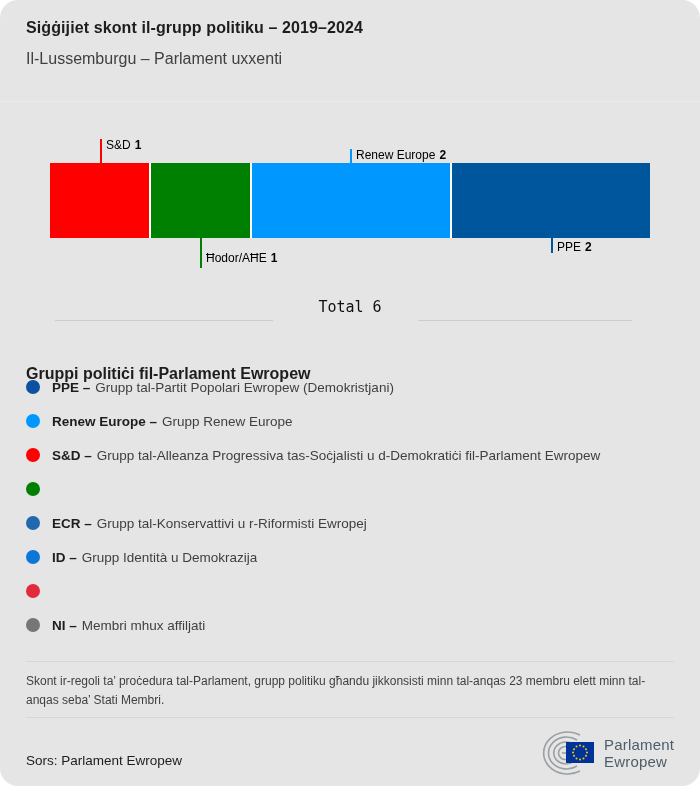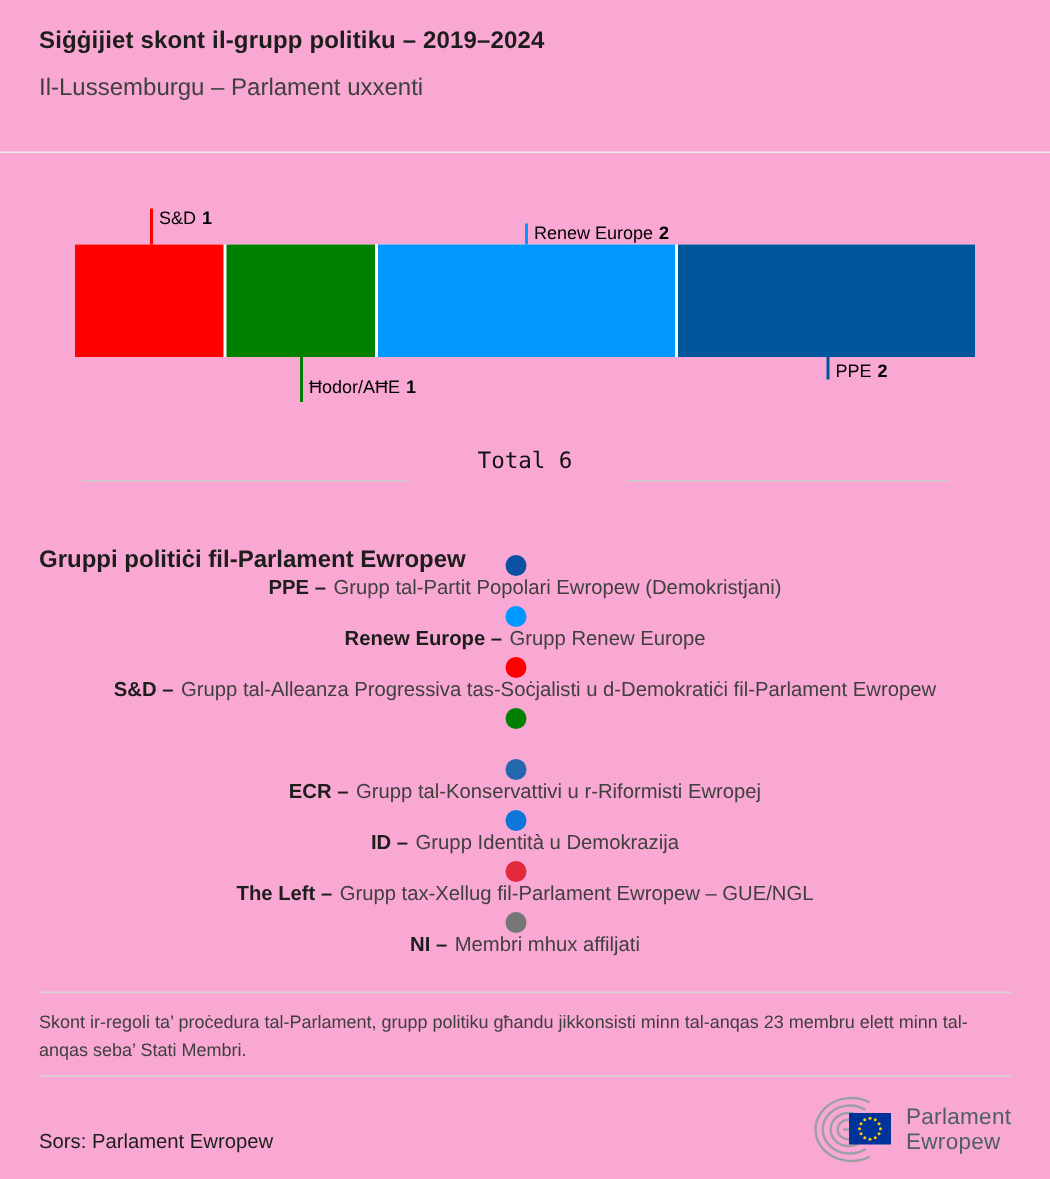--- a/index.html
+++ b/index.html
@@ -1,17 +1,17 @@
 <!DOCTYPE html>
 <html><head>
 <meta charset="utf-8">
 <style>
   html,body{margin:0;padding:0;background:#ffffff;}
   body{font-family:"Liberation Sans",sans-serif;color:#1d1d1b;}
-  .canvas{position:relative;width:700px;height:786px;background:#f9a8d4;overflow:hidden;}
+  .canvas{position:relative;width:700px;height:786px;background:#e5e5e5;overflow:hidden;border-radius:18px;}
 
   
   .title{position:absolute;left:26px;top:19px;font-size:16px;font-weight:bold;color:#1d1d1b;letter-spacing:.1px;}
   .subtitle{position:absolute;left:26px;top:50px;font-size:16px;font-weight:400;color:#3f3f3e;}
   .divider-top{position:absolute;left:0;right:0;top:101px;height:1px;background:#ebebeb;}
 
   
   .bar{position:absolute;left:50px;top:163px;width:600px;height:75px;display:flex;gap:2px;background:#fff;}
   .bar-seg{height:100%;}
 
@@ -30,21 +30,21 @@
 
   
   .total-wrap{position:absolute;left:0;top:297px;width:700px;text-align:center;font-family:"DejaVu Sans Mono",monospace;font-weight:normal;font-size:15px;line-height:21px;color:#111;}
   .total-line-left,.total-line-right{position:absolute;top:320px;height:1px;background:#cccccc;}
   .total-line-left{left:55px;width:218px;}
   .total-line-right{left:418px;width:214px;}
 
   
   .legend-heading{position:absolute;left:26px;top:341px;font-size:16px;font-weight:bold;color:#1d1d1b;margin-top:24px;}
   .legend{position:absolute;left:26px;top:370px;width:648px;}
-  .legend-item{display:flex;align-items:center;height:34px;flex-direction:column;}
+  .legend-item{display:flex;align-items:center;height:34px;}
   .legend-dot{width:14px;height:14px;border-radius:50%;flex:0 0 14px;margin-right:12px;}
   .legend-text{font-size:13.5px;color:#3f3f3e;white-space:nowrap;}
   .legend-text b{color:#1d1d1b;font-weight:bold;margin-right:5px;}
 
   
   .divider-mid1{position:absolute;left:26px;width:648px;top:661px;height:1px;background:#d6d6d6;}
   .footnote{position:absolute;left:26px;top:672px;width:650px;font-size:12px;line-height:19px;color:#3f3f3e;}
   .divider-mid2{position:absolute;left:26px;width:648px;top:717px;height:1px;background:#d6d6d6;}
   .source{position:absolute;left:26px;top:753px;font-size:13.5px;color:#1d1d1b;}
   .source b{font-weight:normal;}
@@ -106,21 +106,20 @@
       <div class="legend-item">
         <span class="legend-dot" style="background: rgb(35, 104, 175);"></span>
         <span class="legend-text"><b>ECR –</b><span>Grupp tal-Konservattivi u r-Riformisti Ewropej</span></span>
       </div>
       <div class="legend-item">
         <span class="legend-dot" style="background: rgb(13, 118, 217);"></span>
         <span class="legend-text"><b>ID –</b><span>Grupp Identità u Demokrazija</span></span>
       </div>
       <div class="legend-item">
         <span class="legend-dot" style="background: rgb(226, 42, 60);"></span>
-        <span class="legend-text"><b>The Left –</b><span>Grupp tax-Xellug fil-Parlament Ewropew – GUE/NGL</span></span>
       </div>
       <div class="legend-item">
         <span class="legend-dot" style="background: rgb(118, 118, 118);"></span>
         <span class="legend-text"><b>NI –</b><span>Membri mhux affiljati</span></span>
       </div>
     </div>
 
   <div class="divider-mid1"></div>
   <div class="footnote">Skont ir-regoli ta’ proċedura tal-Parlament, grupp politiku għandu jikkonsisti minn tal-anqas 23 membru elett minn tal-anqas seba’ Stati Membri.</div>
   <div class="divider-mid2"></div>

